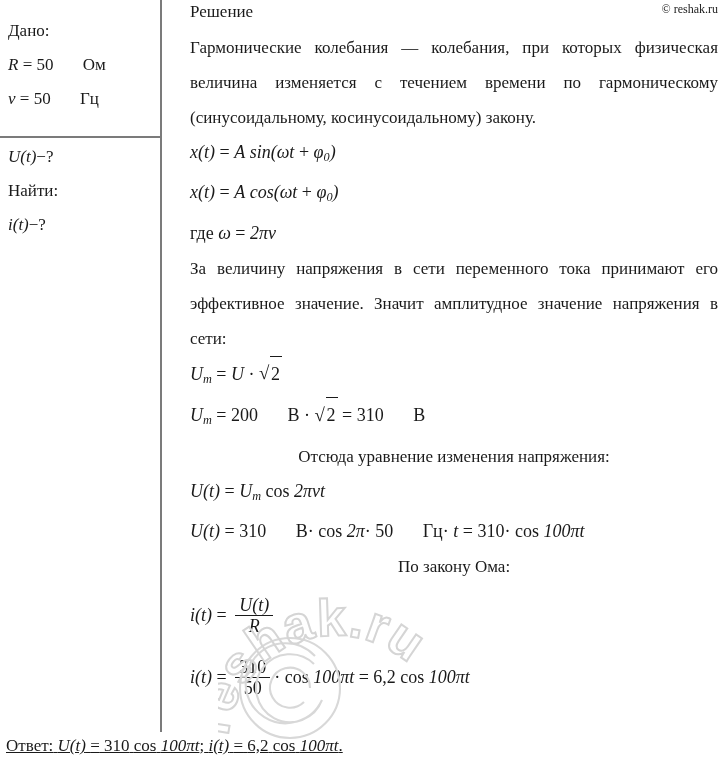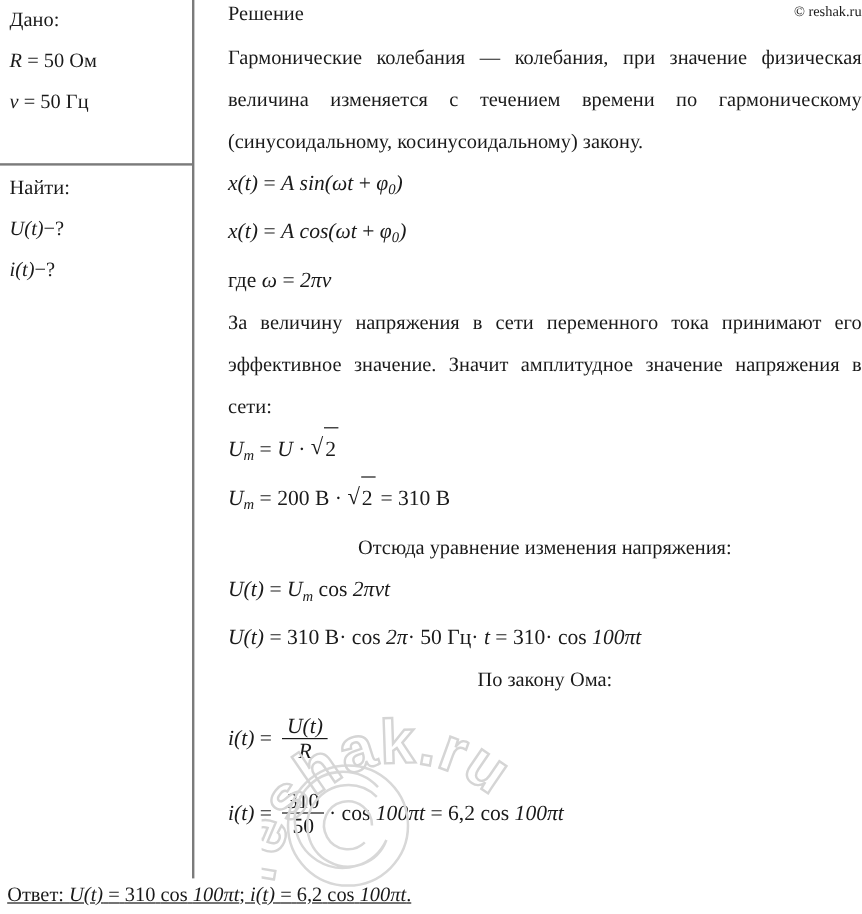--- a/index.html
+++ b/index.html
@@ -18,33 +18,33 @@
     position:absolute;left:160px;top:0;width:2px;height:732px;
     background:#7b7b7b;
   }
   .h-divider{
     position:absolute;left:0;top:136px;width:161px;height:2px;
     background:#7b7b7b;
   }
 
   
   .given{
-    position:absolute;left:8px;top:0;width:150px;
+    position:absolute;left:8px;top:14px;width:150px;
   }
   .given .row{
     font-size:17px;line-height:34px;white-space:nowrap;
   }
   .find{
     position:absolute;left:8px;top:140px;width:150px;
   }
   .find .row{
     font-size:17px;line-height:34px;white-space:nowrap;
   }
   i.var{font-style:italic;}
-  .unit{font-style:normal;}
+  .unit{font-style:normal;margin-left:25px;}
 
   
   .solution{
     position:absolute;left:190px;top:0;width:528px;
   }
   .head-row{
     position:relative;height:30px;
   }
   .sol-title{
     position:absolute;left:0;top:2px;font-size:17px;
@@ -121,39 +121,39 @@
     <div class="row">
       <i class="var">ν</i>
       <span>=</span>
       <span>50</span>
       <span class="unit">Гц</span>
     </div>
 
   </div>
 
   <div class="find">
+    <div class="row">
+      <i class="var">U</i><i class="var">(t)</i><span>−?</span>
+    </div>
+
     <div class="row">Найти:</div>
-
-    <div class="row">
-      <i class="var">U</i><i class="var">(t)</i><span>−?</span>
-    </div>
 
     <div class="row">
       <i class="var">i</i><i class="var">(t)</i><span>−?</span>
     </div>
   </div>
 
   <div class="solution">
 
     <div class="head-row">
       <span class="sol-title">Решение</span>
       <span class="copy">© reshak.ru</span>
     </div>
 
-    <p class="just">Гармонические колебания — колебания, при значение физическая величина изменяется с течением времени по гармоническому (синусоидальному, косинусоидальному) закону.</p>
+    <p class="just">Гармонические колебания — колебания, при которых физическая величина изменяется с течением времени по гармоническому (синусоидальному, косинусоидальному) закону.</p>
 
     <div class="eq">
       <i class="var">x(t)</i>
       <span>=</span>
       <i class="var">A</i>
       <i class="var">sin</i><i class="var">(</i><i class="var">ωt</i>
       <span>+</span>
       <i class="var">φ</i><sub>0</sub><i class="var">)</i>
     </div>
 

